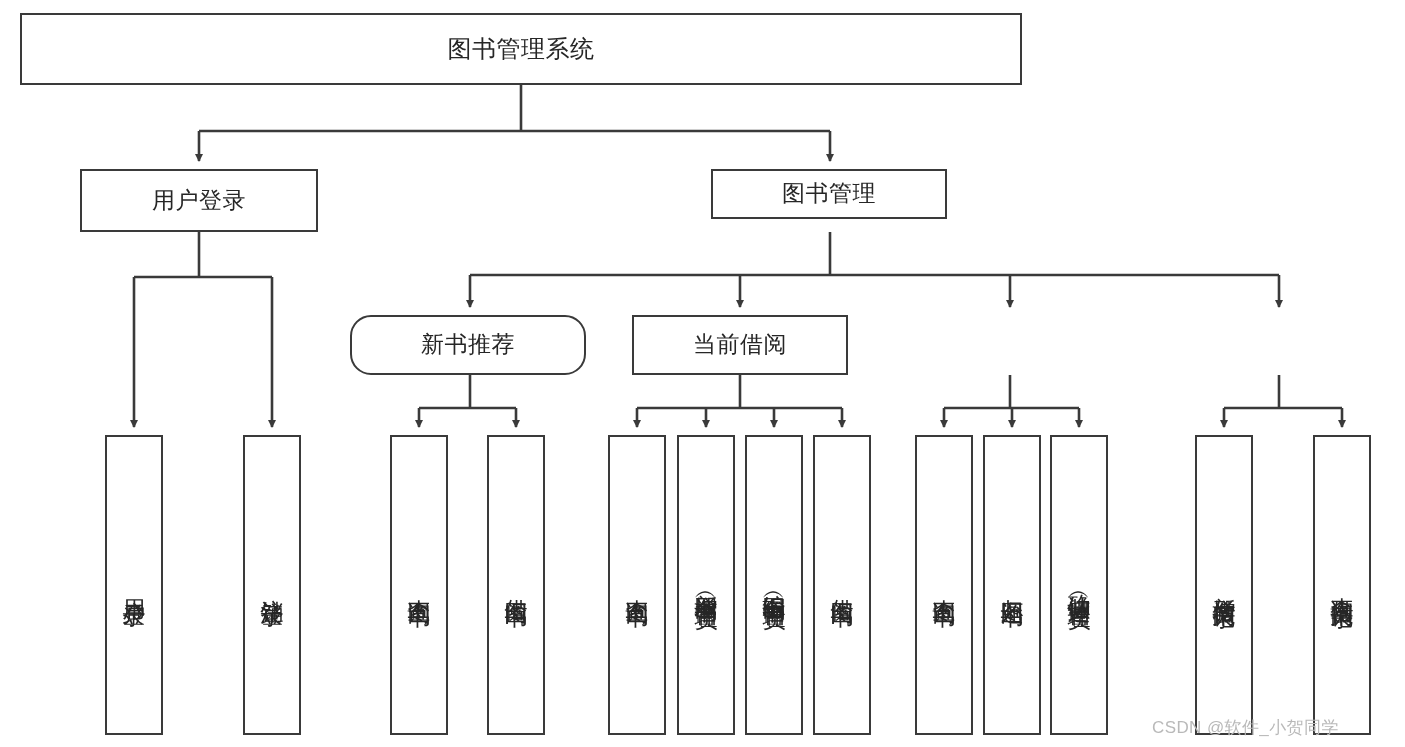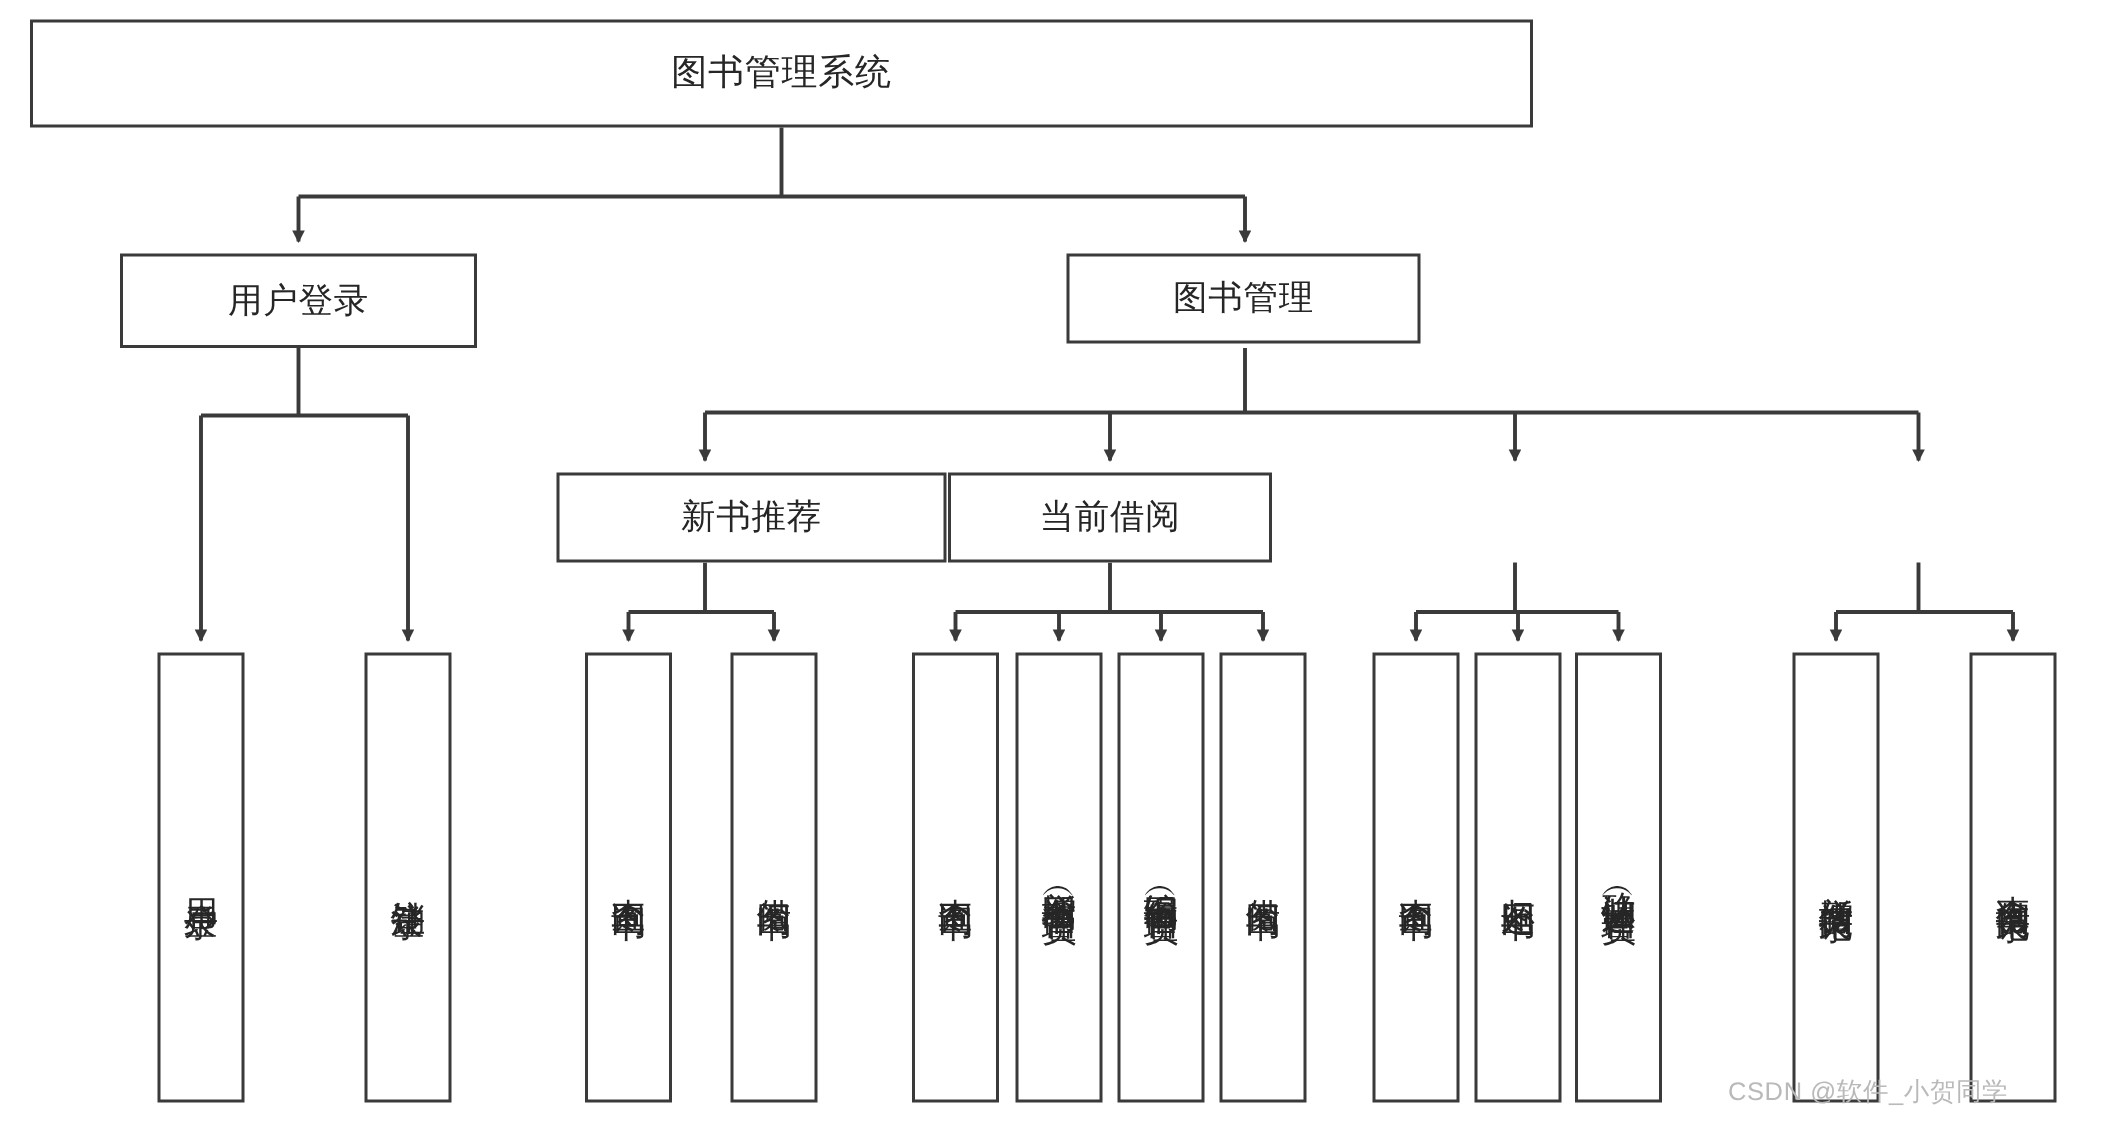--- a/index.html
+++ b/index.html
@@ -129,25 +129,25 @@
     </g>
   </svg>
 
   <div class="node h" id="root-node" style="left: 20px; top: 13px; width: 1002px; height: 72px;">
     <span class="label">图书管理系统</span>
   </div>
 
   <div class="node h" id="n-l2-0" style="left: 80px; top: 169px; width: 238px; height: 63px;">
     <span class="label">用户登录</span>
   </div>
-  <div class="node h" id="n-l2-1" style="left: 711px; top: 169px; width: 236px; height: 60px;">
+  <div class="node h" id="n-l2-1" style="left: 711px; top: 169px; width: 236px; height: 50px;">
     <span class="label">图书管理</span>
   </div>
 
-  <div class="node h" id="n-l3-0" style="left: 371px; top: 315px; width: 260px; height: 60px;">
+  <div class="node h" id="n-l3-0" style="left: 350px; top: 315px; width: 236px; height: 60px; border-radius: 21px;">
     <span class="label">新书推荐</span>
   </div>
   <div class="node h" id="n-l3-1" style="left: 632px; top: 315px; width: 216px; height: 60px;">
     <span class="label">当前借阅</span>
   </div>
 
   <div class="node v" id="n-lf-0" style="left: 105px; top: 435px; width: 58px; height: 300px;">
     <span class="label">用户登录</span>
   </div>
   <div class="node v" id="n-lf-1" style="left: 243px; top: 435px; width: 58px; height: 300px;">

